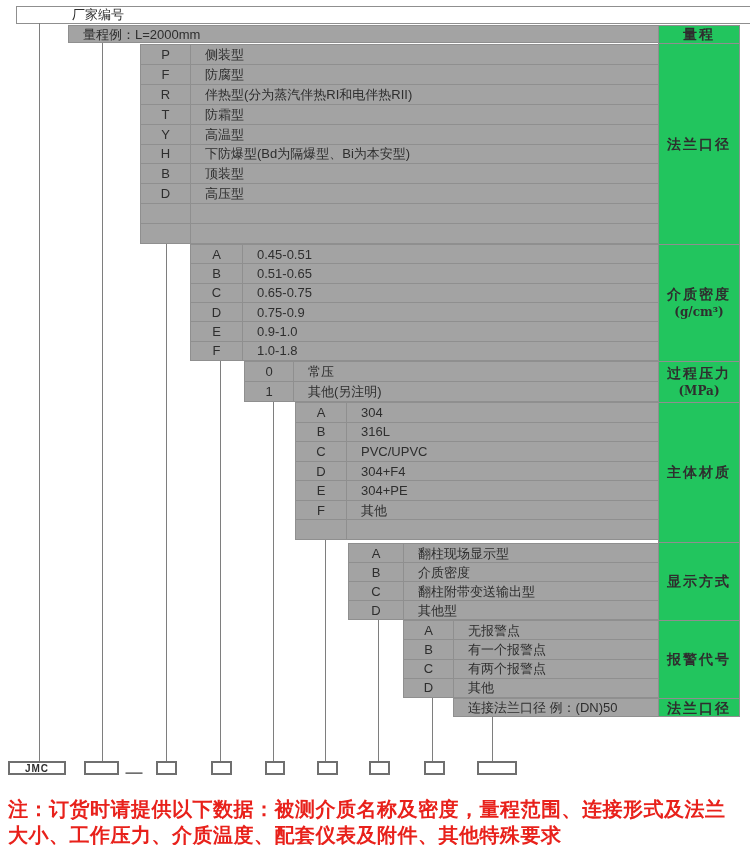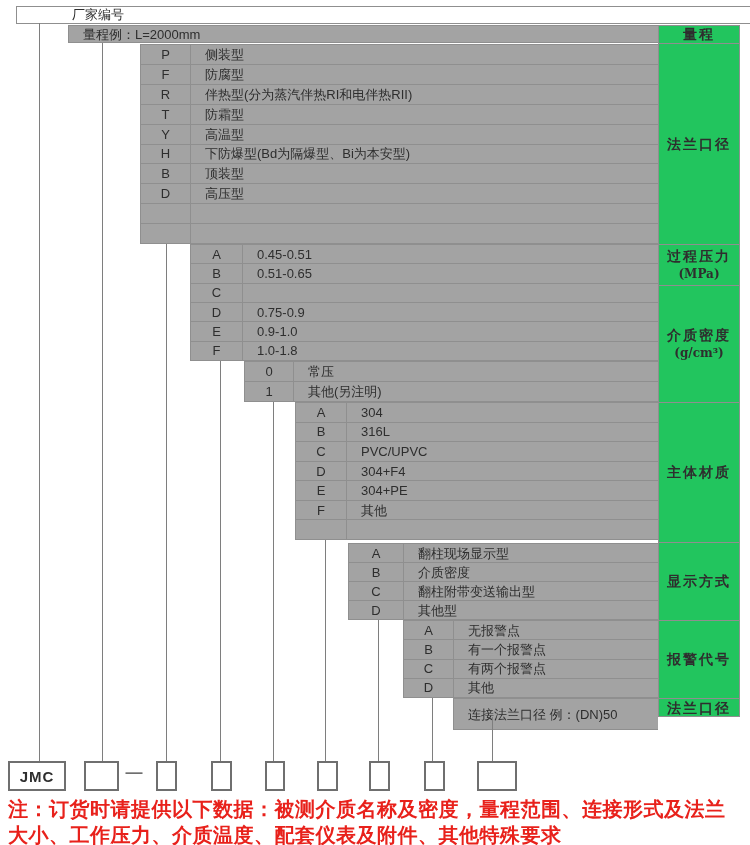--- a/index.html
+++ b/index.html
@@ -42,24 +42,24 @@
     display:flex;flex-direction:column;justify-content:center;align-items:center;
     font-family:"DejaVu Serif","Liberation Serif",serif;font-weight:700;
     font-size:14px;letter-spacing:2px;line-height:1.35;text-align:center;
   }
   .label-cell:last-child{border-bottom:none;flex:1 1 auto;}
   .label-sub{font-size:12px;letter-spacing:0;font-weight:700;}
   
   .connector{position:absolute;width:1px;background:var(--line);}
   
   .mbox{
-    position:absolute;top:761px;height:30px;border:2px solid var(--boxborder);
+    position:absolute;top:761px;height:14px;border:2px solid var(--boxborder);
     box-sizing:border-box;background:#fff;
     display:flex;align-items:center;justify-content:center;
-    font-weight:700;font-size:15px;letter-spacing:1px;
+    font-weight:700;font-size:10px;letter-spacing:1px;
   }
   #model-separator{
     position:absolute;left:120px;top:761px;width:28px;height:23px;
     display:flex;align-items:center;justify-content:center;
     color:var(--boxborder);font-weight:700;font-size:17px;
   }
   
   #order-note{
     position:absolute;left:8px;top:796px;width:742px;
     color:var(--note);font-weight:700;font-size:20px;line-height:26px;
@@ -126,20 +126,21 @@
         <div class="opt-row">
           <div class="cell code" style="width: 52px;">A</div>
           <div class="cell desc">0.45-0.51</div>
         </div>
         <div class="opt-row">
           <div class="cell code" style="width: 52px;">B</div>
           <div class="cell desc">0.51-0.65</div>
         </div>
         <div class="opt-row">
           <div class="cell code" style="width: 52px;">C</div>
+          <div class="cell desc">0.65-0.75</div>
         </div>
         <div class="opt-row">
           <div class="cell code" style="width: 52px;">D</div>
           <div class="cell desc">0.75-0.9</div>
         </div>
         <div class="opt-row">
           <div class="cell code" style="width: 52px;">E</div>
           <div class="cell desc">0.9-1.0</div>
         </div>
         <div class="opt-row">
@@ -216,41 +217,41 @@
         </div>
         <div class="opt-row">
           <div class="cell code" style="width: 50px;">C</div>
           <div class="cell desc">有两个报警点</div>
         </div>
         <div class="opt-row">
           <div class="cell code" style="width: 50px;">D</div>
           <div class="cell desc">其他</div>
         </div>
       </div>
-      <div class="block" style="left: 453px; top: 698px; width: 205px; height: 32px;">
+      <div class="block" style="left: 453px; top: 698px; width: 205px; height: 19px;">
         <div class="opt-row">
           <div class="cell desc">连接法兰口径 例：(DN)50</div>
         </div>
       </div>
     </div>
 
   <div id="label-col">
       <div class="label-cell" style="height: 18px;">
         <div>量程</div>
       </div>
       <div class="label-cell" style="height: 201px;">
         <div>法兰口径</div>
       </div>
+      <div class="label-cell" style="height: 117px;">
+        <div>介质密度</div>
+        <div class="label-sub">(g/cm³)</div>
+      </div>
       <div class="label-cell" style="height: 41px;">
         <div>过程压力</div>
         <div class="label-sub">(MPa)</div>
-      </div>
-      <div class="label-cell" style="height: 117px;">
-        <div>介质密度</div>
-        <div class="label-sub">(g/cm³)</div>
       </div>
       <div class="label-cell" style="height: 140px;">
         <div>主体材质</div>
       </div>
       <div class="label-cell" style="height: 78px;">
         <div>显示方式</div>
       </div>
       <div class="label-cell" style="height: 78px; text-align: center;">
         <div>报警代号</div>
       </div>

